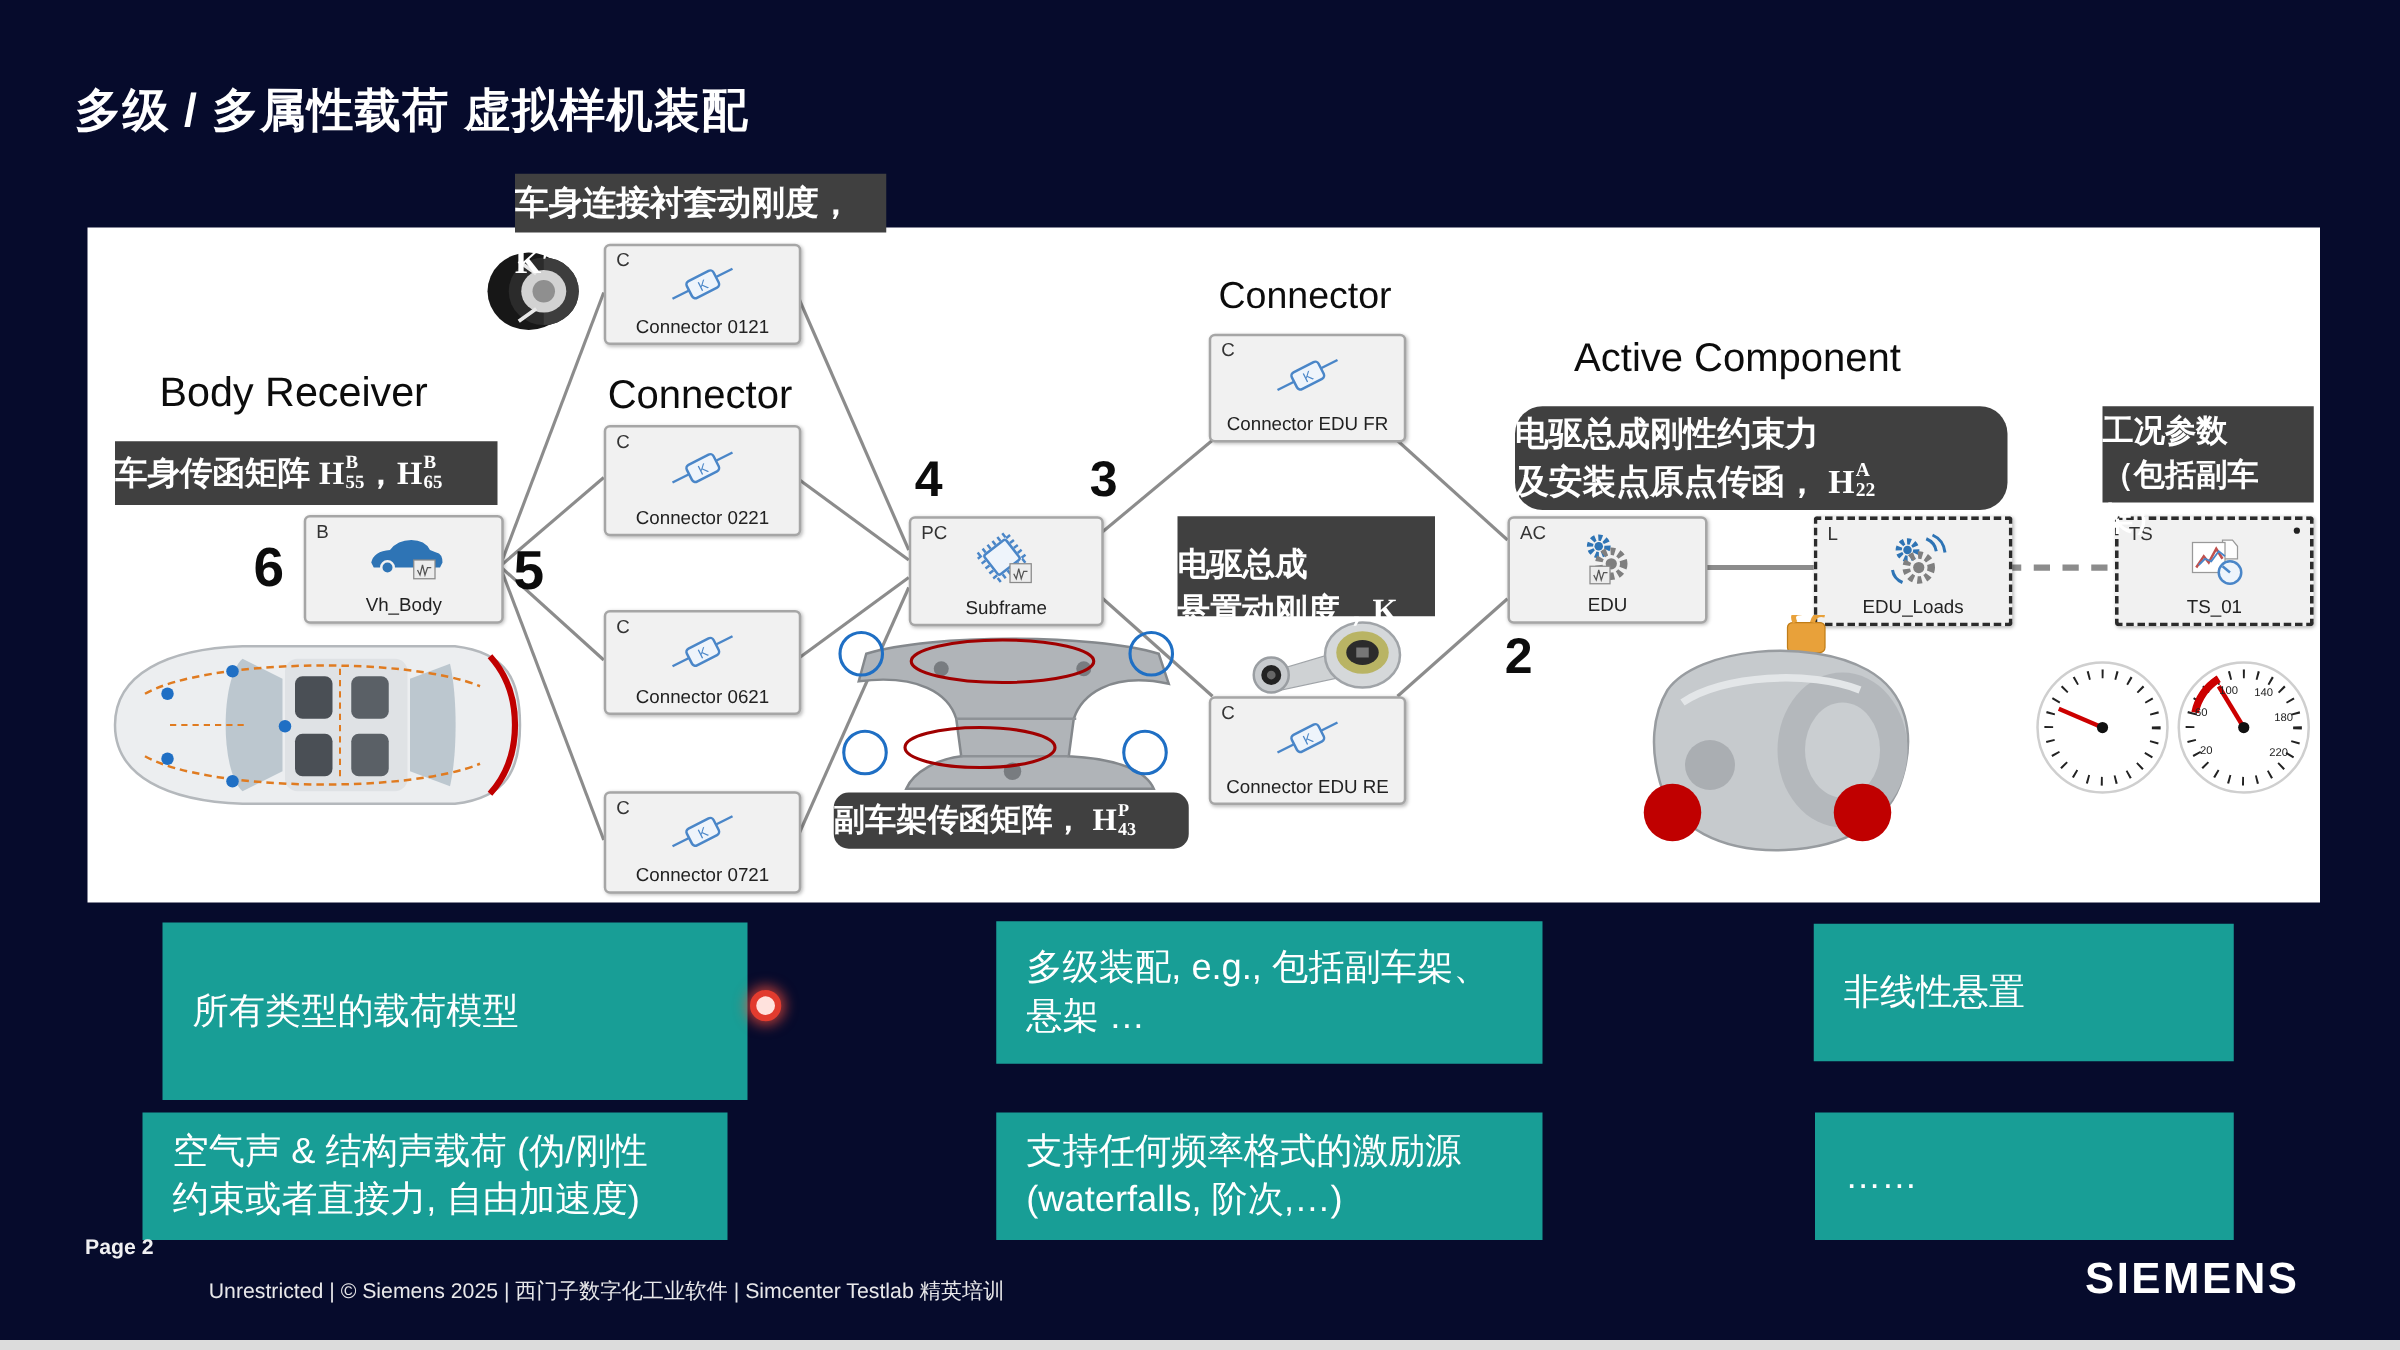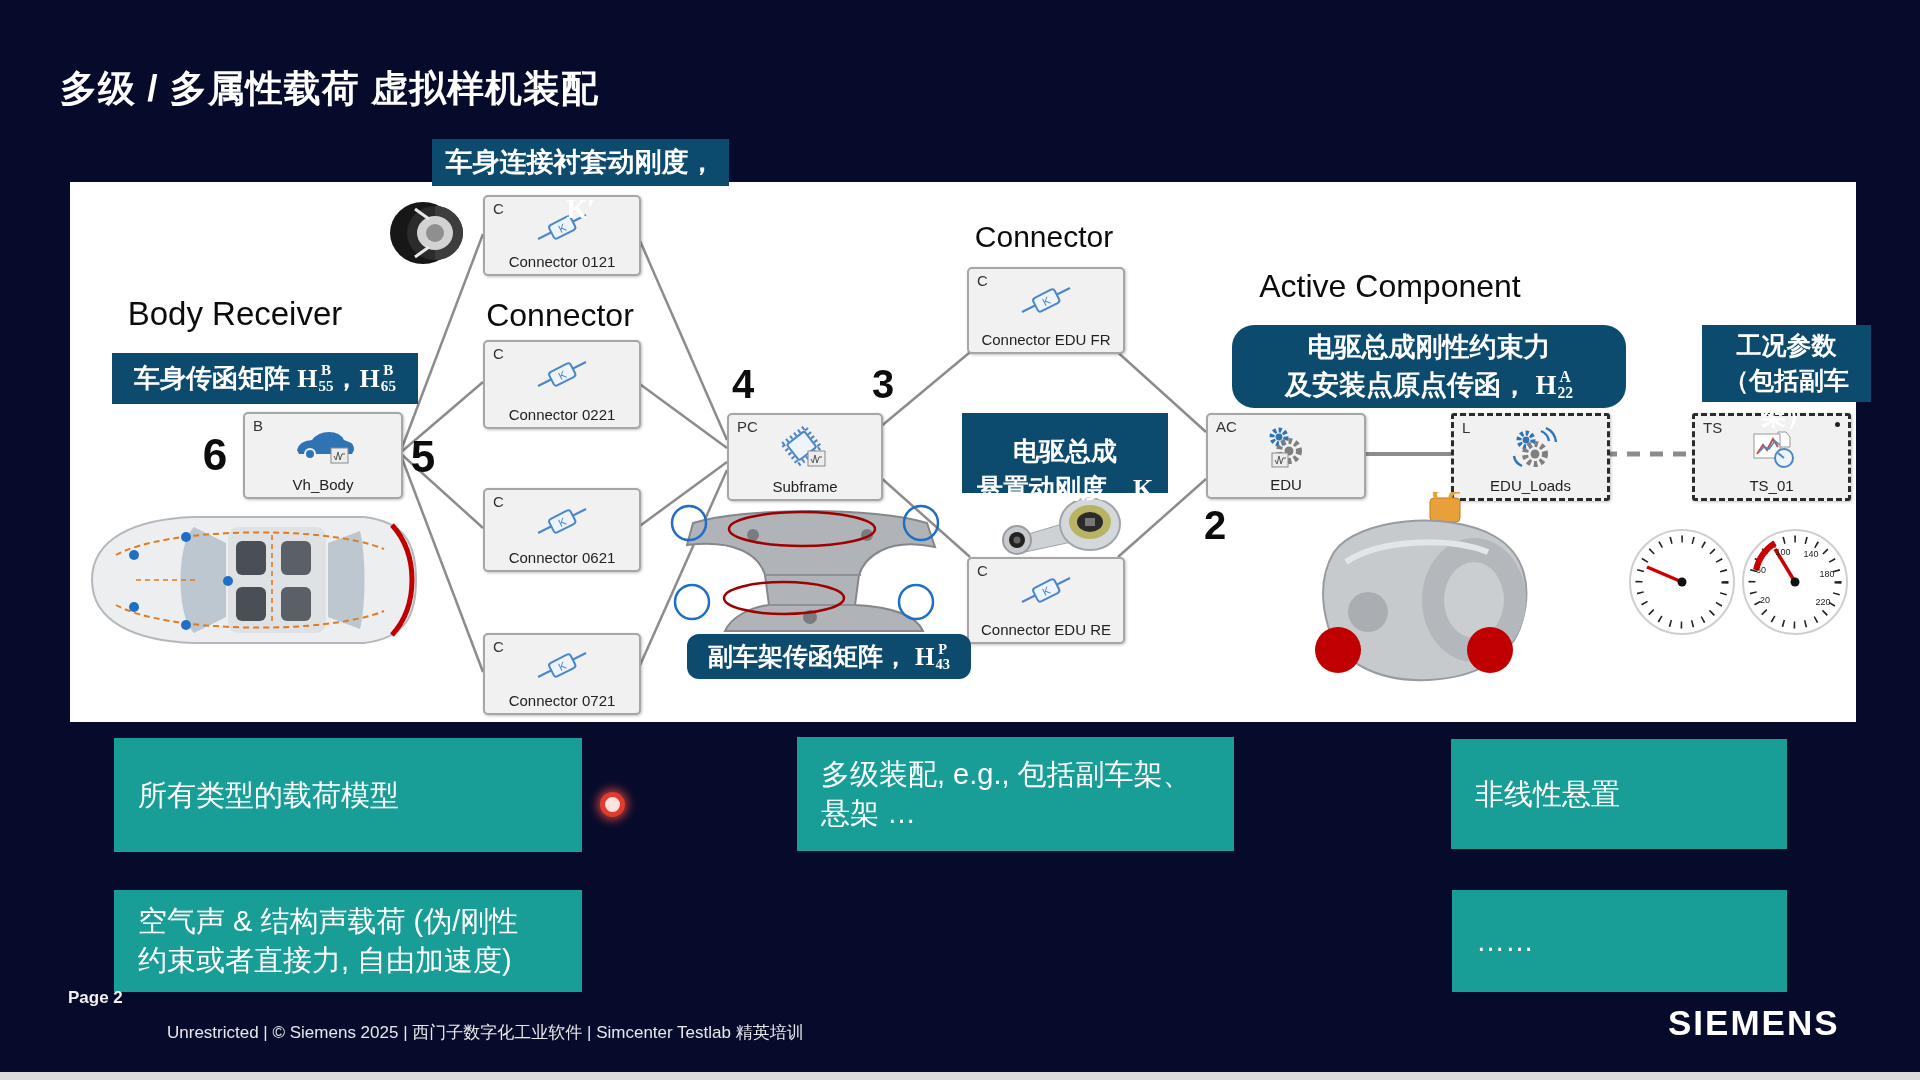--- a/index.html
+++ b/index.html
@@ -1,21 +1,21 @@
 <!DOCTYPE html>
 <html><head>
 <meta charset="utf-8">
 <style>
   html,body{margin:0;padding:0;background:#060B2C;}
   #slide{position:relative;width:1920px;height:1080px;background:#060B2C;overflow:hidden;
          font-family:"Liberation Sans",sans-serif;}
   .abs{position:absolute;}
   #title{left:60px;top:64px;font-size:37px;font-weight:bold;color:#ffffff;letter-spacing:1px;white-space:nowrap;}
   #panel{left:70px;top:182px;width:1786px;height:540px;background:#ffffff;}
-  .bluelab{background:#0c4a6e;color:#ffffff;font-weight:bold;text-align:center;z-index:6;margin-left:20px;}
+  .bluelab{background:#404040;color:#ffffff;font-weight:bold;z-index:6;}
   .kserif{font-family:"Liberation Serif",serif;font-weight:bold;}
   .h-black{color:#0c0c0c;font-weight:normal;text-align:center;z-index:5;white-space:nowrap;}
   .bignum{color:#0c0c0c;font-weight:bold;text-align:center;z-index:5;}
   .node{position:absolute;background:#f1f1f1;border:2px solid #a6a6a6;border-radius:5px;
         box-shadow:1px 1px 3px rgba(0,0,0,.25);z-index:4;}
   .node.dashed{border:3px dashed #2b2b2b;border-radius:3px;}
   .ntype{position:absolute;top:3px;left:8px;font-size:15px;color:#333;}
   .nname{position:absolute;bottom:4px;left:0;width:100%;text-align:center;font-size:15px;color:#222;white-space:nowrap;}
   .nicon{position:absolute;top:10px;left:0;right:0;display:flex;justify-content:center;}
   .cdot{position:absolute;top:6px;right:8px;width:5px;height:5px;border-radius:50%;background:#222;}
@@ -364,33 +364,37 @@
     <g font-size="9" fill="#222" text-anchor="middle" font-family="Liberation Sans, sans-serif">
       <text x="140" y="78">20</text>
       <text x="136" y="48">60</text>
       <text x="158" y="30">100</text>
       <text x="186" y="32">140</text>
       <text x="202" y="52">180</text>
       <text x="198" y="80">220</text>
     </g>
   </svg>
 
-  <div class="feat" style="left:114px;top:738px;width:468px;height:114px;">
+  <div class="feat" style="left:130px;top:738px;width:468px;height:142px;">
     <div>所有类型的载荷模型</div>
   </div>
   <div class="feat" style="left:797px;top:737px;width:437px;height:114px;">
     <div>多级装配, e.g., 包括副车架、</div>
     <div>悬架 …</div>
   </div>
   <div class="feat" style="left:1451px;top:739px;width:336px;height:110px;">
     <div>非线性悬置</div>
   </div>
   <div class="feat" style="left:114px;top:890px;width:468px;height:102px;">
     <div>空气声 &amp; 结构声载荷 (伪/刚性</div>
     <div>约束或者直接力, 自由加速度)</div>
+  </div>
+  <div class="feat" style="left:797px;top:890px;width:437px;height:102px;">
+    <div>支持任何频率格式的激励源</div>
+    <div>(waterfalls, 阶次,…)</div>
   </div>
   <div class="feat" style="left:1452px;top:890px;width:335px;height:102px;">
     <div>……</div>
   </div>
 
   <div id="laser" class="abs"></div>
 
   <div id="footer-page" class="abs">Page 2</div>
   <div id="footer-text" class="abs">Unrestricted | © Siemens 2025 | 西门子数字化工业软件 | Simcenter Testlab 精英培训</div>
   <div id="logo" class="abs">SIEMENS</div>

